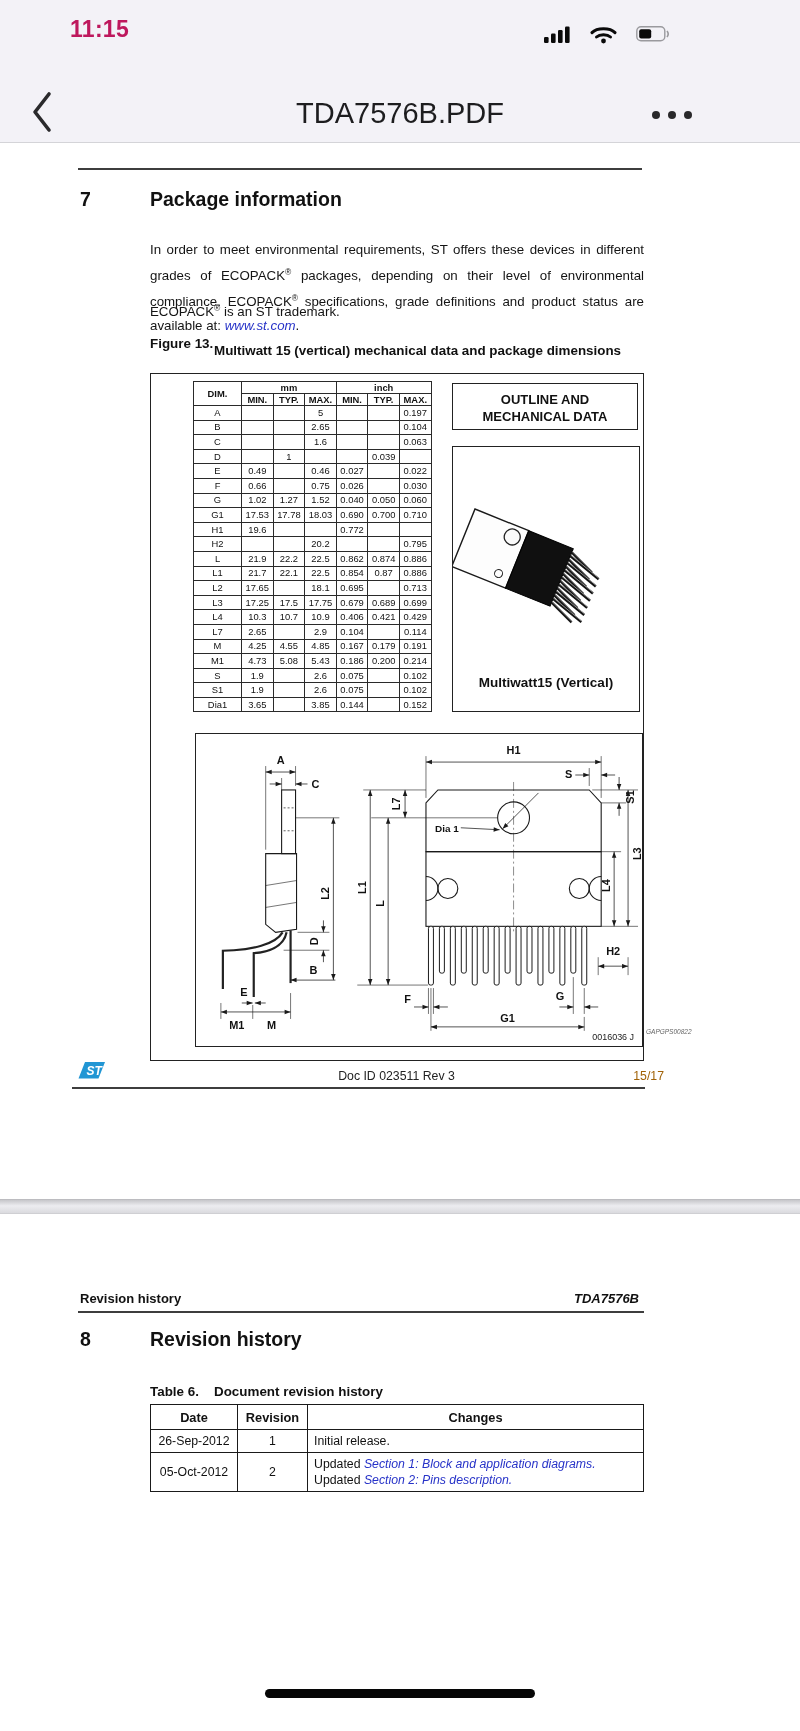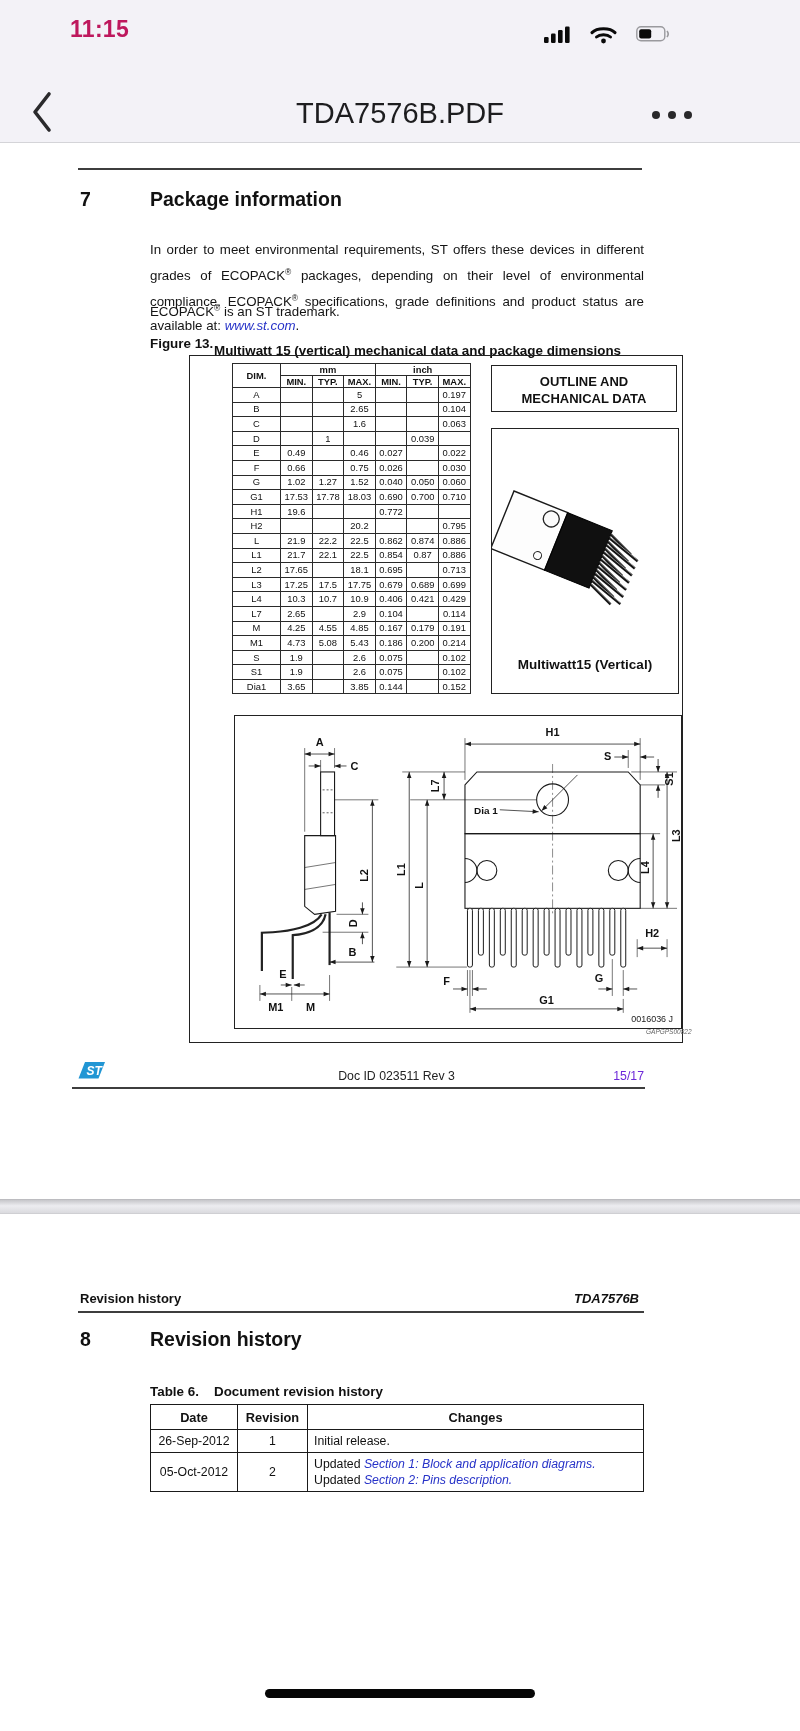--- a/index.html
+++ b/index.html
@@ -19,21 +19,21 @@
   .secnum{position:absolute;font-size:19.5px;font-weight:bold;color:#111;}
   .sectitle{position:absolute;font-size:19.5px;font-weight:bold;color:#111;}
   .para{position:absolute;left:150px;top:238px;width:494px;font-size:13.3px;line-height:23px;color:#141414;margin:0;text-align:justify;}
   .tm{top:297px;text-align:left;}
   sup{font-size:8.5px;}
   .link{color:var(--link,#2733c8);font-style:italic;text-decoration:none;cursor:pointer;text-align:center;}
   .capt-label{position:absolute;font-size:13.4px;font-weight:bold;color:#111;}
   .capt-text{position:absolute;font-size:13.4px;font-weight:bold;color:#111;}
 
   
-  .figbox{position:absolute;left:150px;top:355px;width:492px;height:686px;border:1.2px solid #222;margin-left:39px;}
+  .figbox{position:absolute;left:150px;top:373px;width:492px;height:686px;border:1.2px solid #222;}
   .dimtable{position:absolute;left:42px;top:7px;border-collapse:collapse;table-layout:fixed;width:238px;font-size:9.4px;color:#111;}
   .dimtable th,.dimtable td{border:1px solid #2a2a2a;text-align:center;padding:0;line-height:1.05;}
   .dimtable th{font-weight:bold;height:11px;}
   .dimtable td{height:13.6px;font-weight:normal;}
   .outbox{position:absolute;left:301px;top:9px;width:186px;height:47px;border:1.2px solid #222;text-align:center;font-size:13px;font-weight:bold;color:#111;line-height:17px;padding-top:7px;box-sizing:border-box;}
   .photobox{position:absolute;left:301px;top:72px;width:186px;height:264px;border:1.2px solid #222;}
   .pkgname{position:absolute;left:0;width:100%;top:228px;text-align:center;font-size:13.5px;font-weight:bold;color:#111;}
   .drawbox{position:absolute;left:44px;top:359px;width:446px;height:312px;border:1px solid #222;}
   .sidecode{position:absolute;left:646px;top:1028px;font-size:6.5px;font-style:italic;color:#666;}
 
@@ -45,21 +45,21 @@
   .cl{stroke:#1a1a1a;stroke-width:.5;stroke-dasharray:9 3 2 3;}
   .dsh{stroke:#1a1a1a;stroke-width:.7;stroke-dasharray:2 2;}
   .lead{stroke:#222;stroke-width:2.2;fill:none;}
   .dlbl{font-family:"Liberation Sans",sans-serif;font-size:11px;font-weight:bold;fill:#111;}
   .dlbl-s{font-family:"Liberation Sans",sans-serif;font-size:10px;font-weight:bold;fill:#111;}
   .dcode{font-family:"Liberation Sans",sans-serif;font-size:9px;fill:#222;}
 
   
   .stlogo{position:absolute;left:78px;top:1061px;}
   .docid{position:absolute;left:150px;top:1069px;width:493px;text-align:center;font-size:12.3px;color:#222;}
-  .pagenum{position:absolute;left:560px;top:1069px;width:84px;text-align:right;font-size:12.3px;color:#6d28d9;}
+  .pagenum{position:absolute;left:580px;top:1069px;width:84px;text-align:right;font-size:12.3px;color:#a16207;}
 
   
   .pagegap{position:absolute;left:0;top:1199px;width:800px;height:13px;background:linear-gradient(to bottom,#c6c6ca,#ececf0 45%,#dadade);border-top:1px solid #bcbcc0;border-bottom:1px solid #cfcfd3;}
 
   
   .runhead{position:absolute;font-size:13px;font-weight:bold;color:#111;}
   .revtable{position:absolute;left:150px;top:1404px;width:493px;border-collapse:collapse;table-layout:fixed;color:#111;border:1.6px solid #1a1a1a;}
   .revtable th,.revtable td{border:1px solid #1a1a1a;}
   .revtable th{font-size:12.8px;font-weight:bold;height:22px;text-align:center;}
   .revtable td{font-size:12.3px;padding:3px 6px;vertical-align:middle;}

